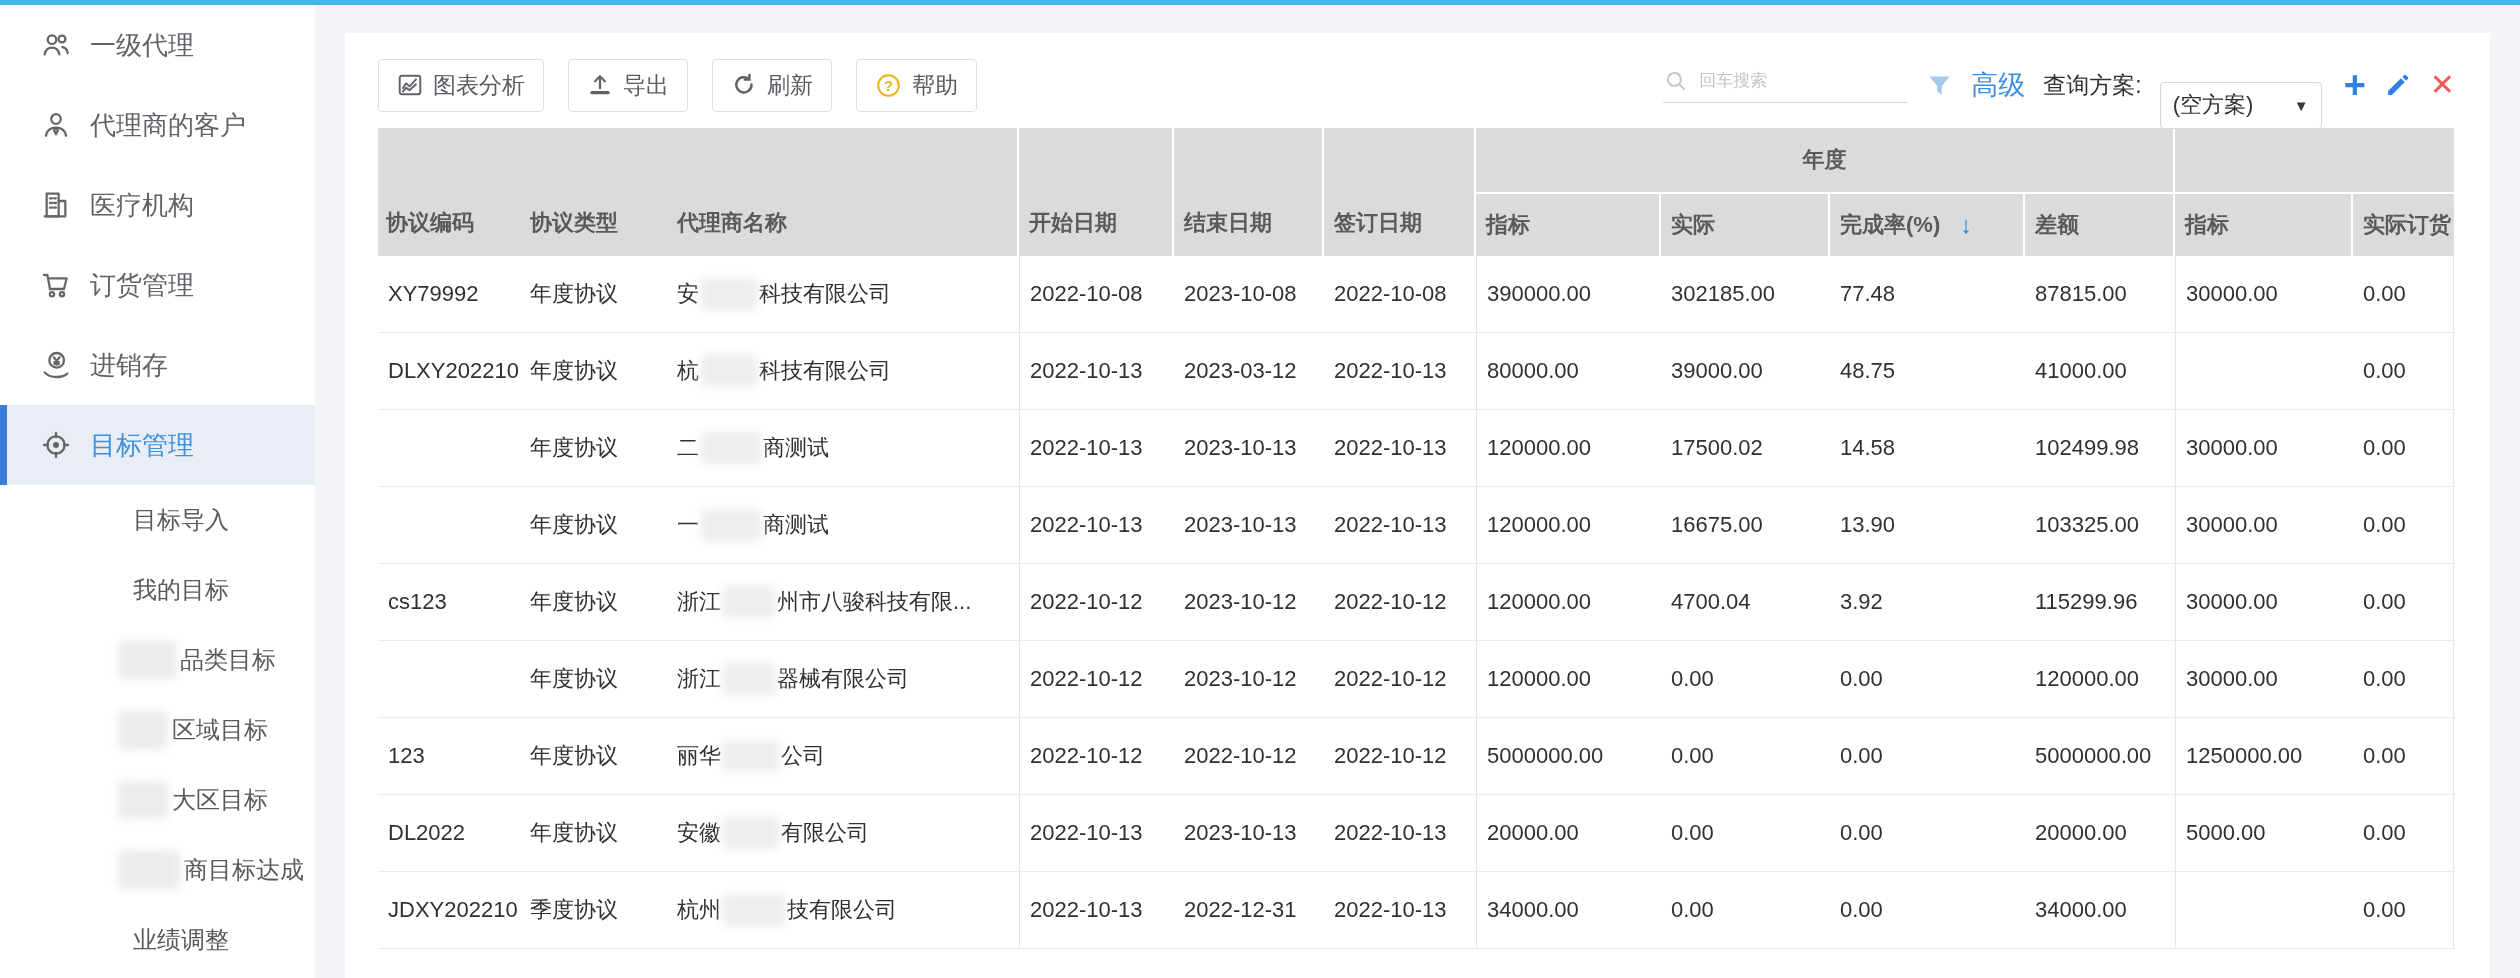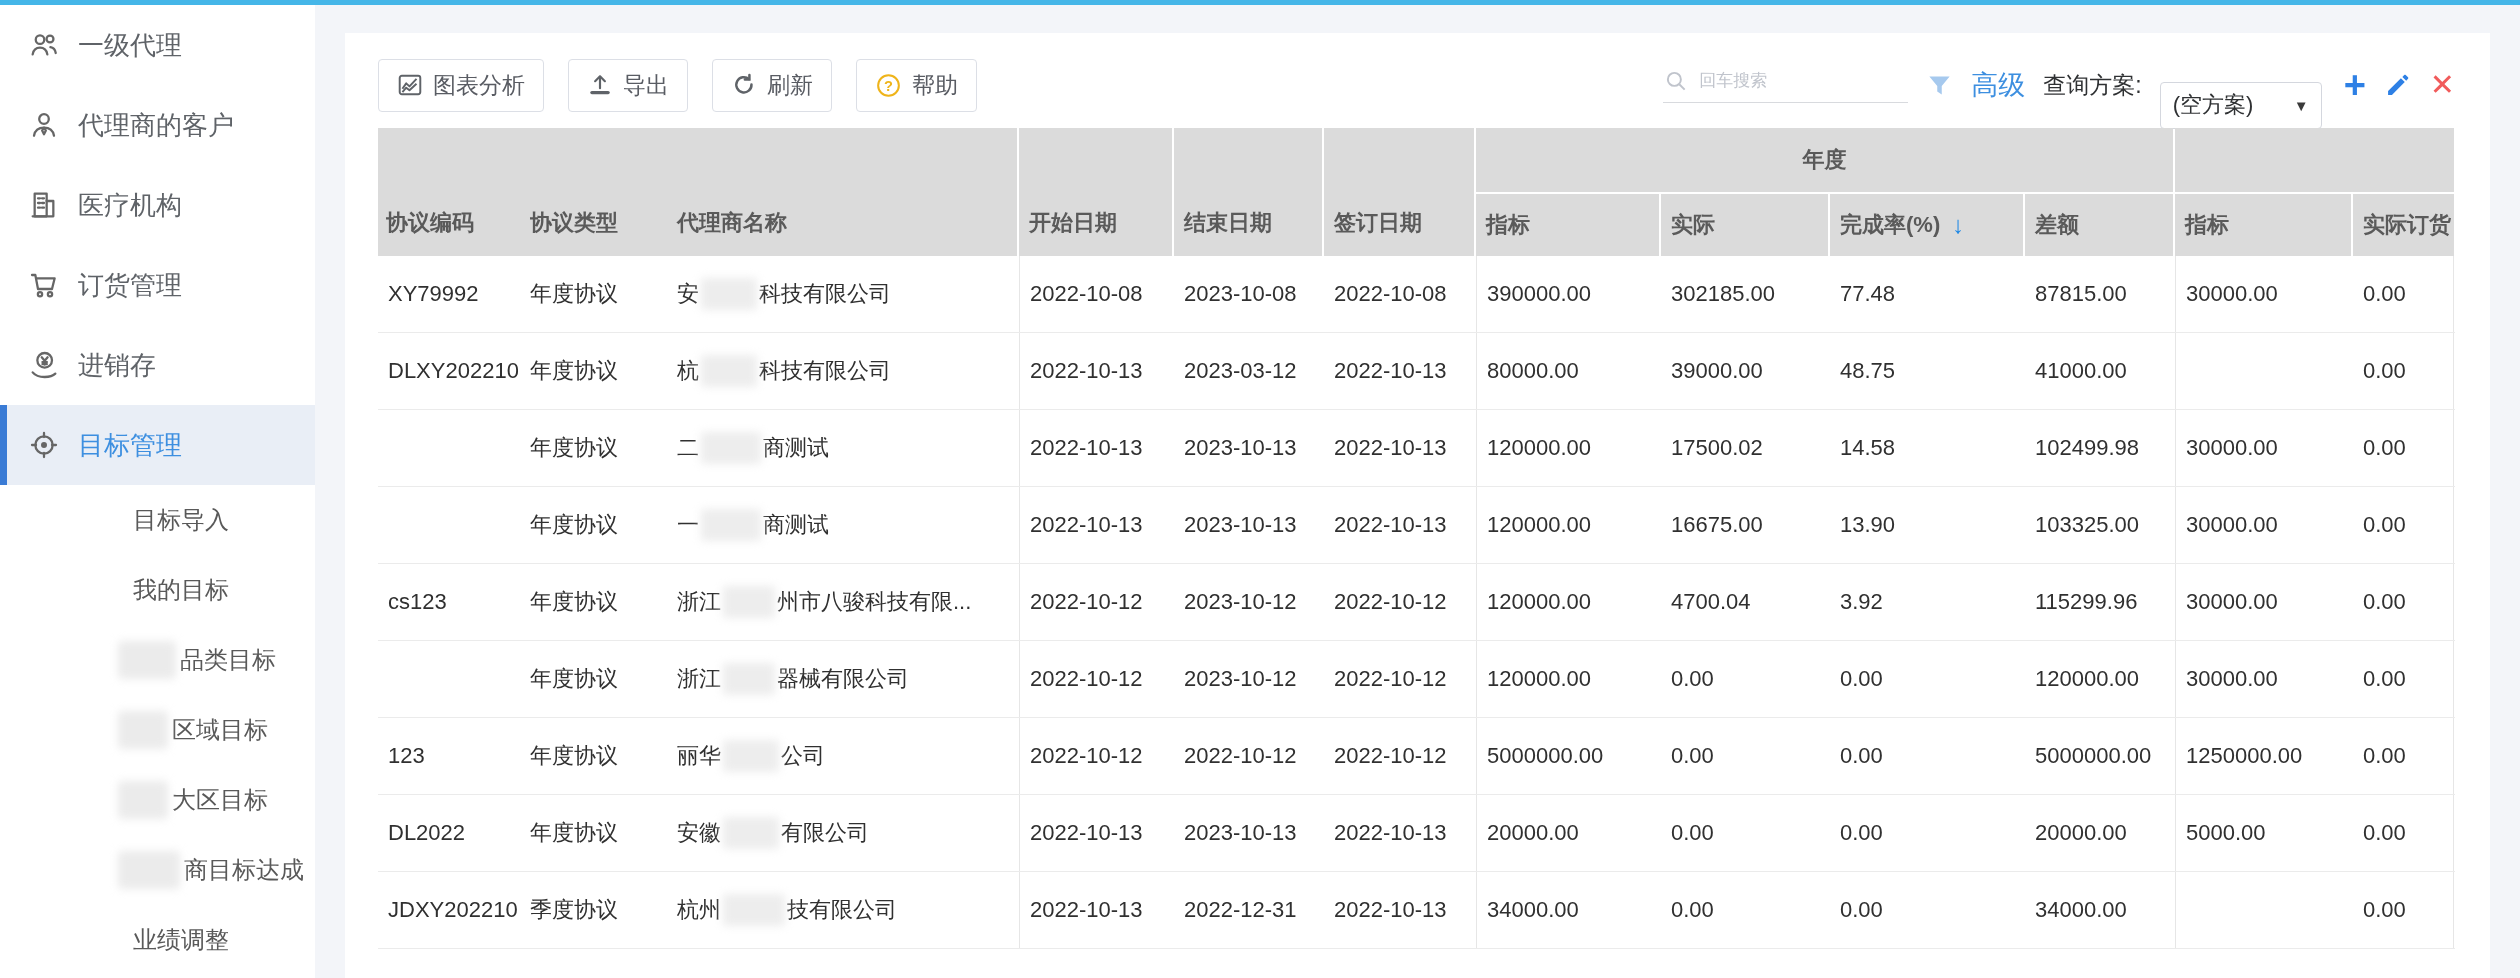--- a/index.html
+++ b/index.html
@@ -4,21 +4,21 @@
 <style>
   * { margin:0; padding:0; box-sizing:border-box; }
   html,body { width:2520px; height:978px; overflow:hidden; background:#f3f5f9;
     font-family:"Liberation Sans","DejaVu Sans",sans-serif; }
   .screen { position:relative; width:2520px; height:978px; }
 
   .top-accent { position:absolute; left:0; top:0; width:2520px; height:5px; background:#45b6e8; z-index:5; }
 
   
   .sidebar { position:absolute; left:0; top:5px; width:315px; height:973px; background:#ffffff; overflow:hidden; }
-  .nav-item { height:80px; display:flex; align-items:center; padding-left:28px; gap:18px;
+  .nav-item { height:80px; display:flex; align-items:center; padding-left:40px; gap:18px;
     font-size:26px; color:#5f6368; cursor:pointer; position:relative; }
   .nav-item .nicon { width:32px; height:32px; flex:none; display:flex; align-items:center; }
   .nav-item.active { background:#e9eef6; color:#3d8fe0; }
   .nav-item.active::before { content:''; position:absolute; left:0; top:0; bottom:0; width:7px; background:#3a7bd5; }
   .sub-item { height:70px; display:flex; align-items:center; padding-left:85px; font-size:24px; color:#595959; cursor:pointer;margin-left:48px; }
   .sub-item.redacted { padding-left:70px; }
   .redact2 { display:inline-block; height:38px; background:#ebebeb; filter:blur(4px); border-radius:4px; margin-right:4px; flex:none; }
 
   
   .panel { position:absolute; left:345px; top:33px; width:2145px; height:945px; background:#ffffff; padding:24px 0 0 33px; overflow:hidden; }
@@ -264,21 +264,21 @@
             <span>协议类型</span>
             <span>代理商名称</span>
           </div>
           <div class="th mergeV" style="grid-column:4;">开始日期</div>
           <div class="th mergeV" style="grid-column:5;">结束日期</div>
           <div class="th mergeV" style="grid-column:6;">签订日期</div>
           <div class="th group gy">年度</div>
           <div class="th group gb"></div>
           <div class="th sub" style="grid-column:7;">指标</div>
           <div class="th sub" style="grid-column:8;">实际</div>
-          <div class="th sub" style="grid-column:9;">
+          <div class="th sub" style="grid-column:9;gap:8px;">
             <span>完成率(%)</span>
             <span class="sort-arrow">↓</span>
           </div>
           <div class="th sub" style="grid-column:10;">差额</div>
           <div class="th sub" style="grid-column:11;">指标</div>
           <div class="th sub" style="grid-column:12;">实际订货</div>
         </div>
         <div id="tbody">
   <div class="trow">
     <div class="td">XY79992</div>

